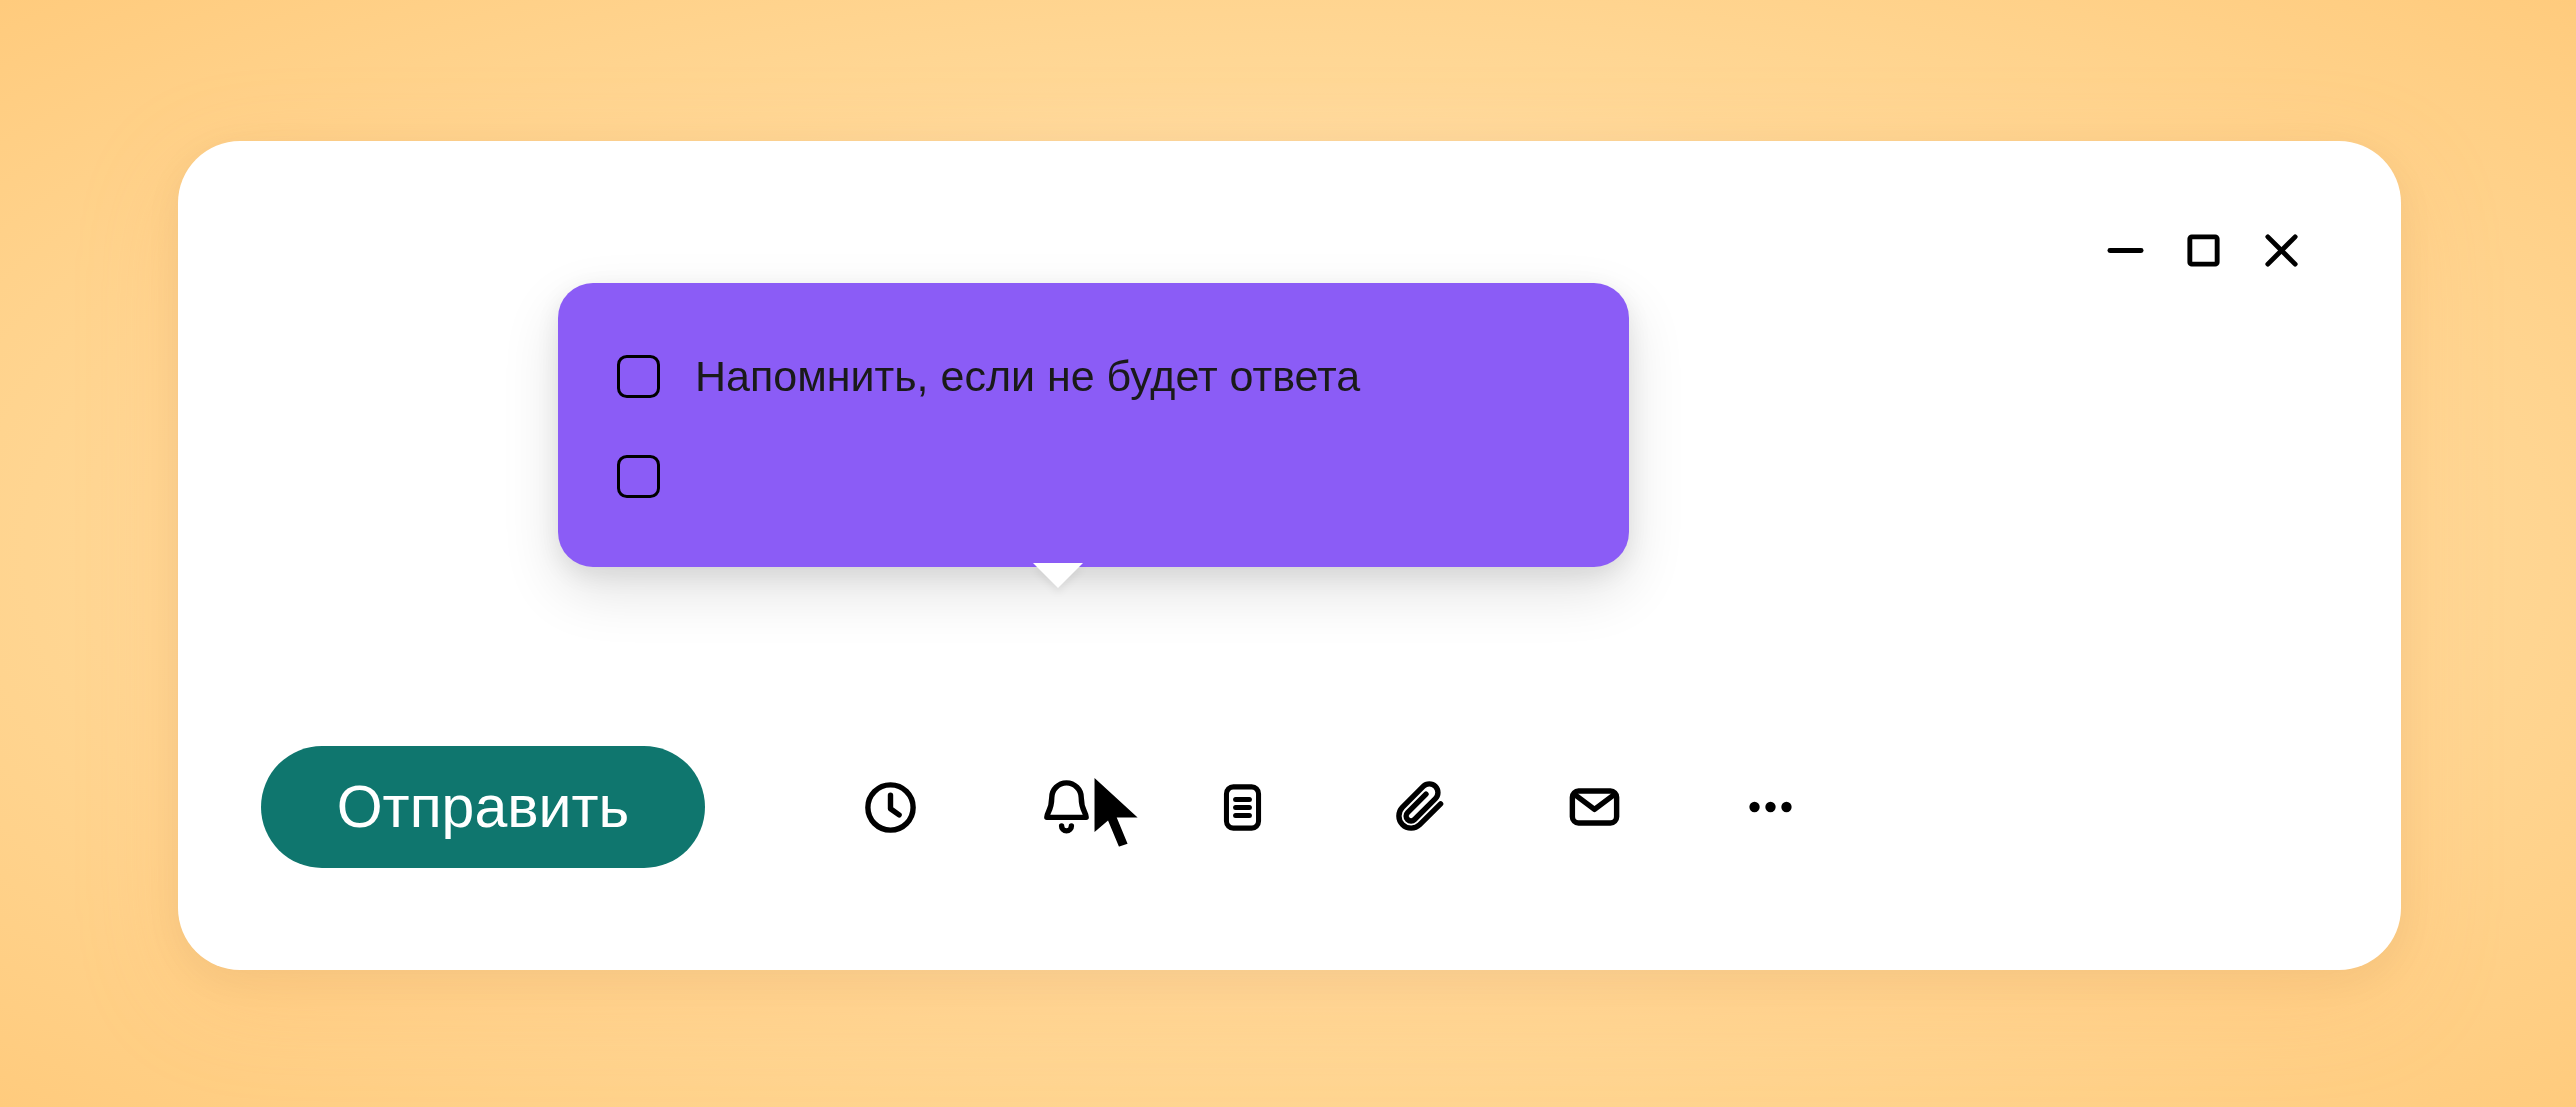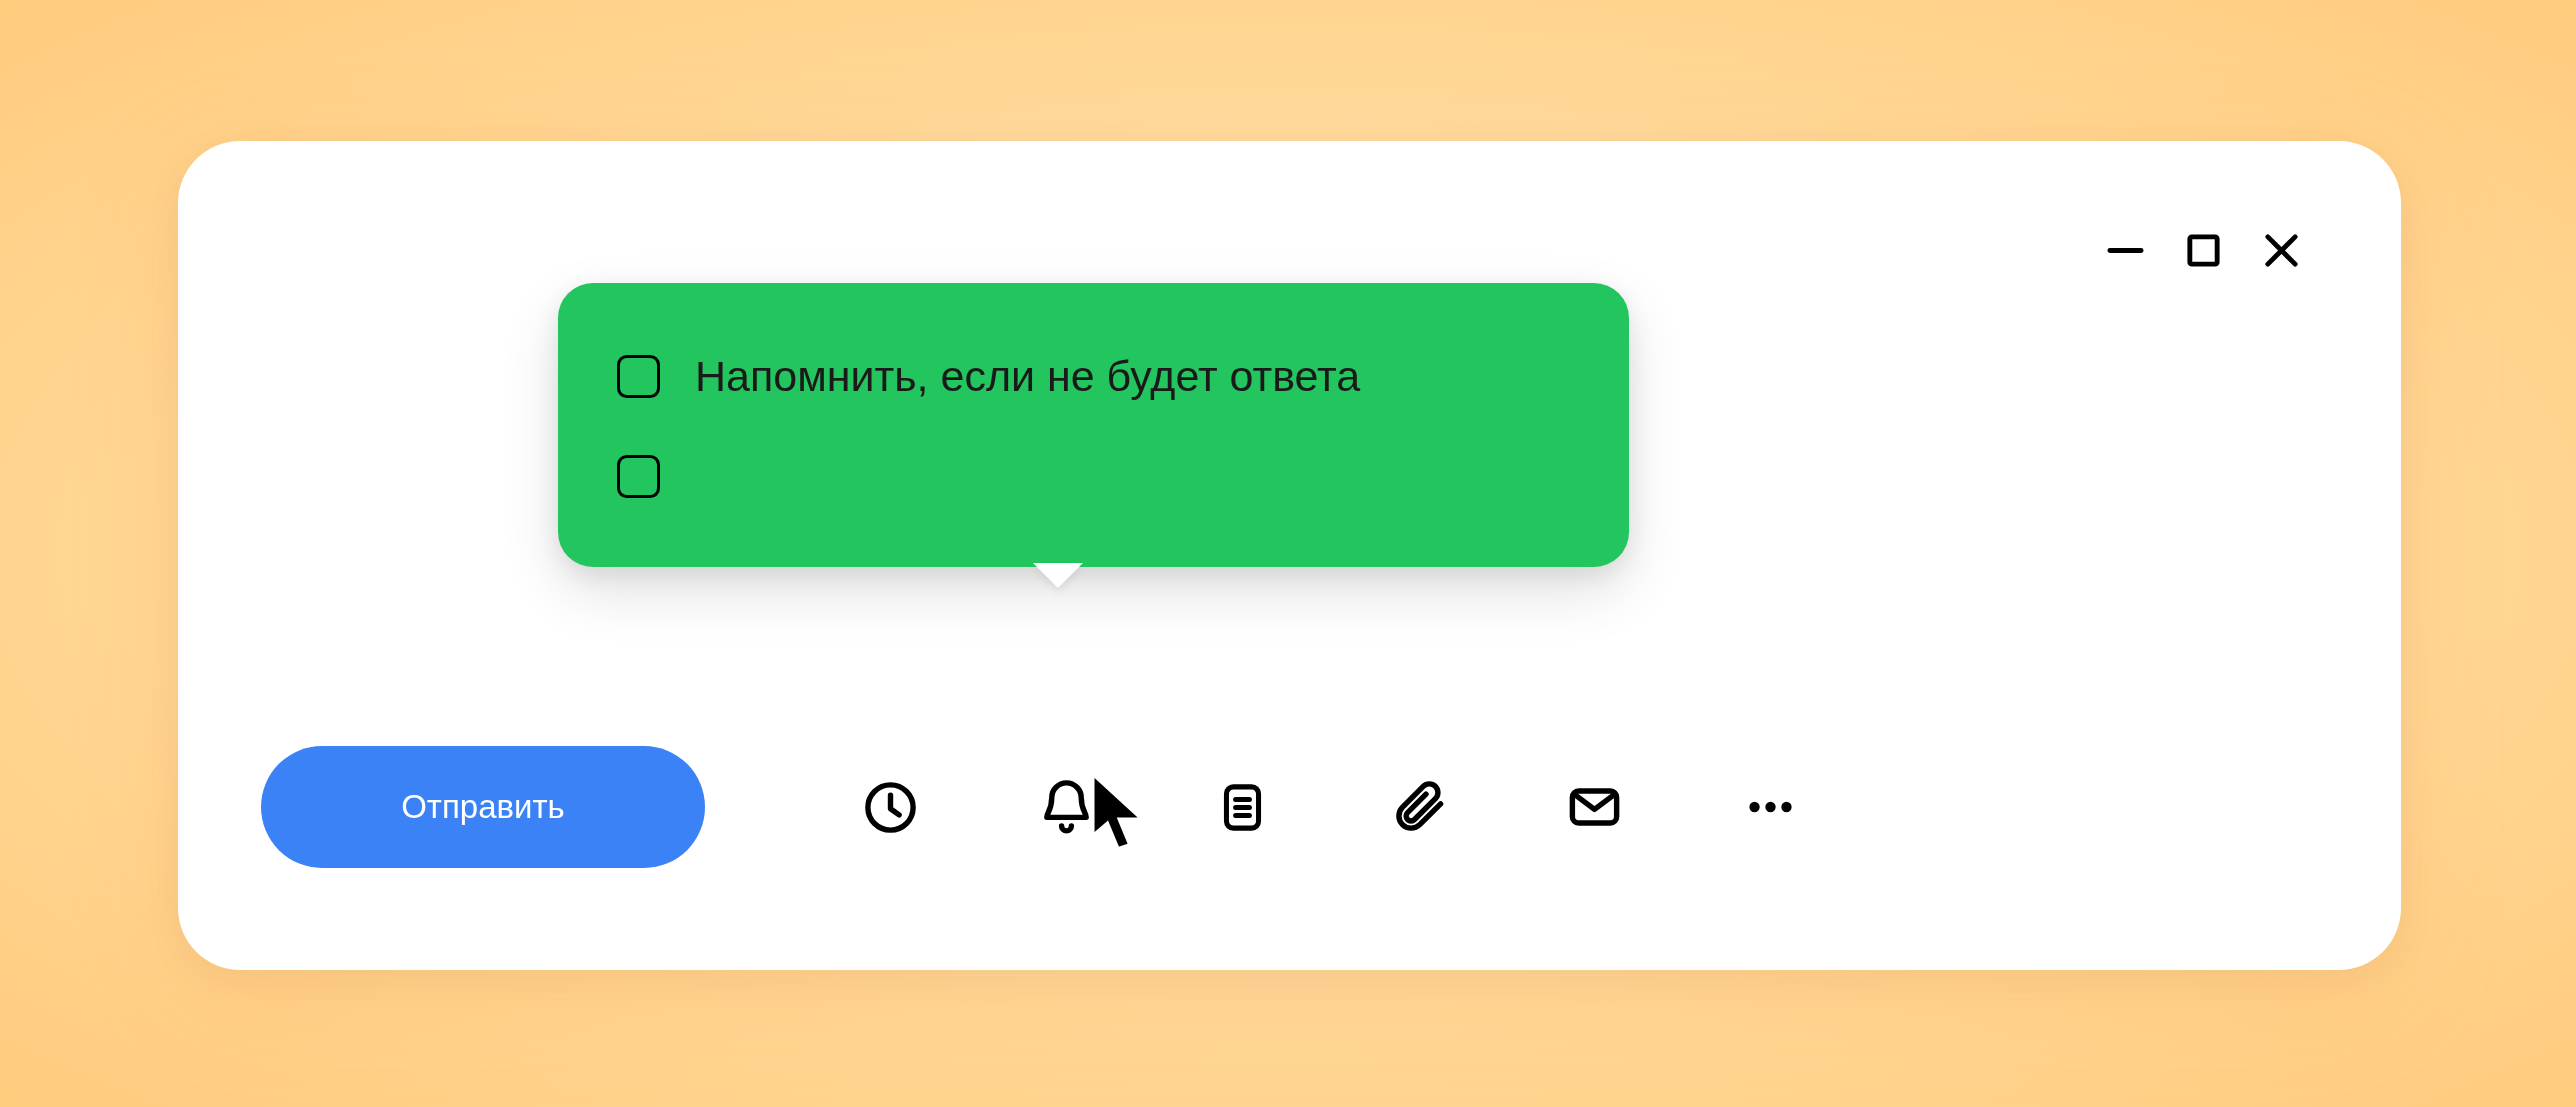--- a/index.html
+++ b/index.html
@@ -40,27 +40,27 @@
       align-items: center;
       justify-content: center;
       cursor: pointer;
     }
     .send-button {
       position: absolute;
       left: 83px;
       bottom: 102px;
       width: 444px;
       height: 122px;
-      background: #3b82f6;
+      background: #0f766e;
       border-radius: 68px;
       display: flex;
       align-items: center;
       justify-content: center;
       color: #fff;
-      font-size: 33px;
+      font-size: 59px;
       font-weight: 400;
       cursor: pointer;
       border: none;
       margin-top: 35px;
     }
     .toolbar {
       position: absolute;
       bottom: 102px;
       left: 683px;
       display: flex;
@@ -75,21 +75,21 @@
       align-items: center;
       justify-content: center;
       cursor: pointer;
       color: #000;
     }
     .popover {
       position: absolute;
       left: 380px;
       top: 142px;
       width: 1071px;
-      background: #22c55e;
+      background: #8b5cf6;
       border-radius: 35px;
       box-shadow: 0 23.4px 59px rgba(0,0,0,0.12), 0 7.8px 23.4px rgba(0,0,0,0.08);
       padding: 55px 59px;
     }
     .popover::after {
       content: "";
       position: absolute;
       bottom: -21.5px;
       left: 475px;
       width: 0;

